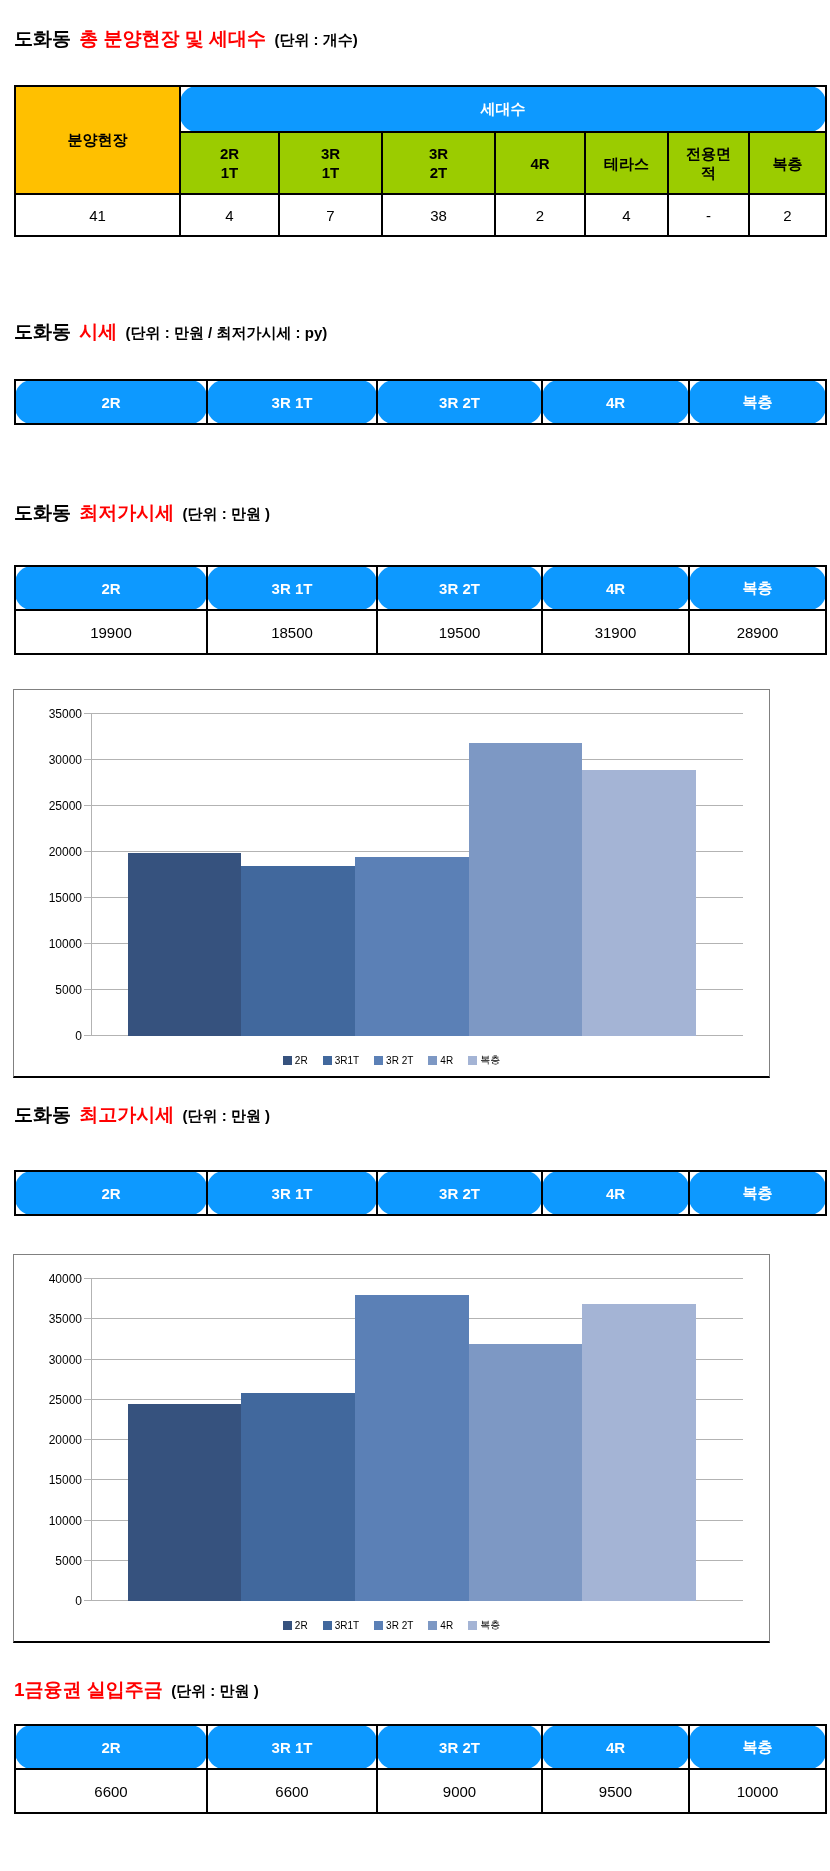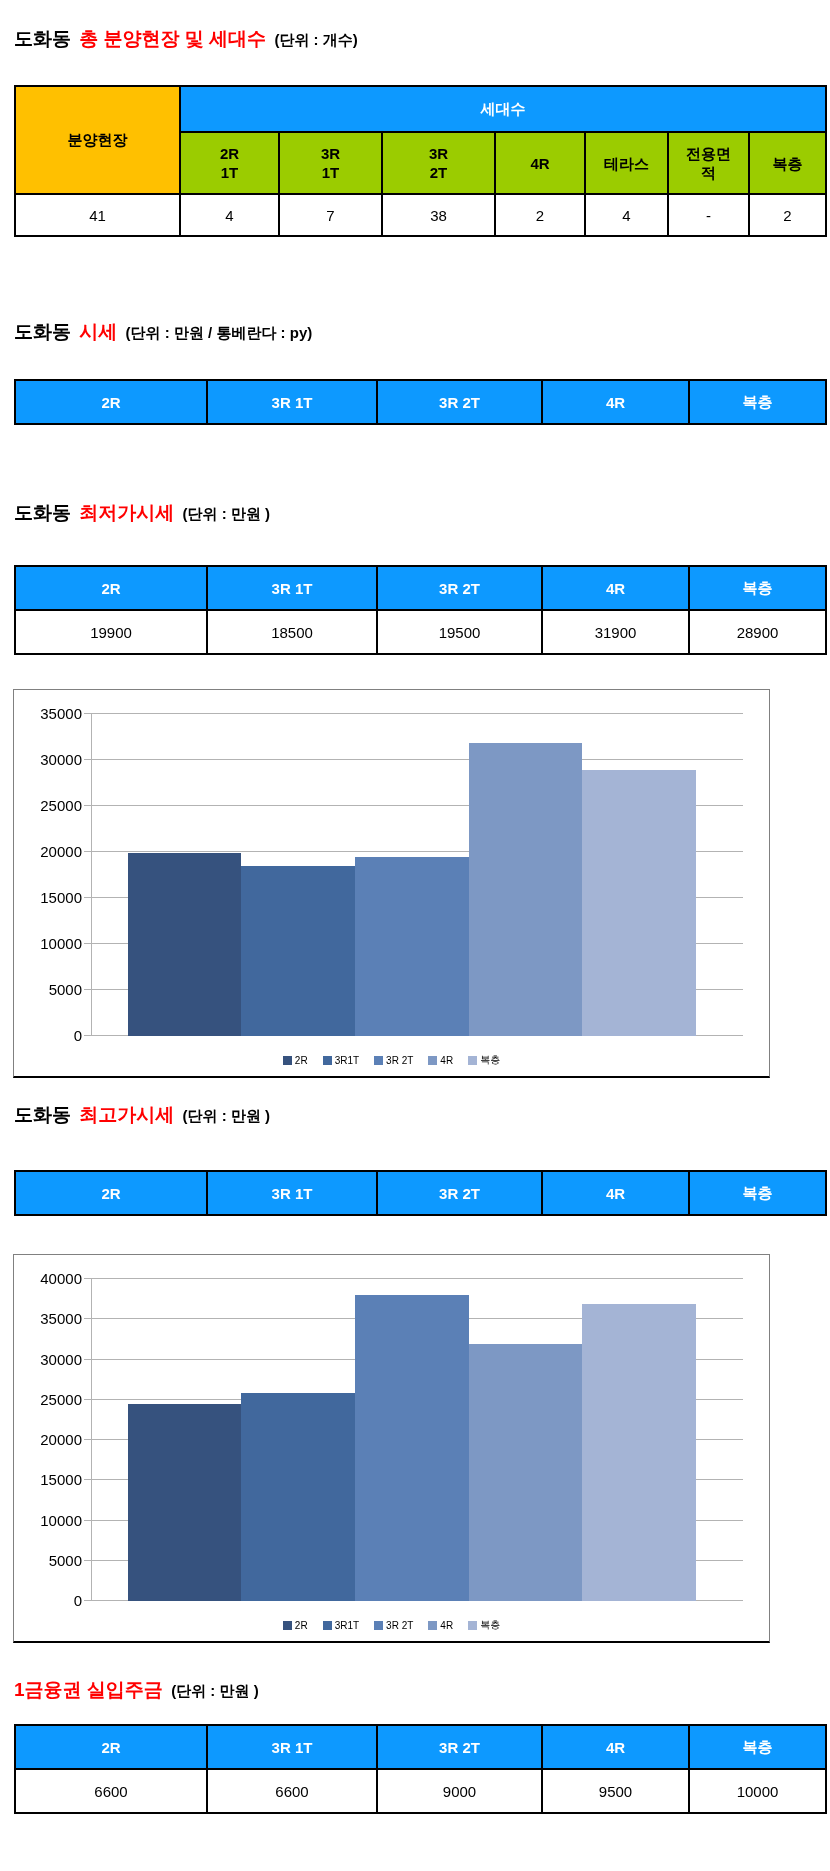--- a/index.html
+++ b/index.html
@@ -9,21 +9,21 @@
   
   .sec-title{margin-left:14px;font-weight:bold;font-size:19px;line-height:30px;white-space:nowrap;}
   .sec-title .t-black{color:#000;}
   .sec-title .t-red{color:#ff0000;}
   .sec-title .t-unit{color:#000;font-size:15px;}
   .sec-title span{margin-right:3px;}
 
   
   table.tbl{border-collapse:collapse;table-layout:fixed;margin-left:14px;width:811px;}
   table.tbl td{border:2px solid #000;text-align:center;vertical-align:middle;font-size:15px;padding:0;overflow:hidden;}
-  .hdr-blue{background:#0d99ff;color:#fff;font-weight:bold;}
+  .hdr-blue{background:#0d99ff;color:#fff;font-weight:bold;border-radius:17px;}
   .hdr-orange{background:#ffc000;color:#000;font-weight:bold;}
   .hdr-green{background:#9bcc00;color:#000;font-weight:bold;white-space:pre-line;line-height:19px;}
   .wrap-narrow{display:inline-block;max-width:3.4em;word-break:break-all;}
 
   .units-tbl .r-group td{height:44px;}
   .units-tbl .r-cols td{height:60px;}
   .units-tbl .r-vals td{height:40px;}
   .price-tbl .r-head td{height:42px;}
   .price-tbl .r-vals td{height:42px;}
 
@@ -38,21 +38,21 @@
   .mt-table4{margin-top:39px;}
   .mt-chart2{margin-top:38px;}
   .mt-title5{margin-top:32px;}
   .mt-table5{margin-top:18px;}
 
   
   .chart-box{position:relative;margin-left:13px;width:757px;height:389px;background:#fff;
              border:1px solid #808080;border-bottom:2px solid #000;box-sizing:border-box;}
   .plot{position:absolute;left:77px;right:26px;top:24px;bottom:40px;border-left:1px solid #b3b3b3;}
   .gridline{position:absolute;left:-8px;right:0;height:1px;background:#b3b3b3;}
-  .ytick{position:absolute;left:-58px;width:48px;text-align:right;font-size:15px;height:12px;line-height:12px;color:#000;}
+  .ytick{position:absolute;left:-58px;width:48px;text-align:right;font-size:12px;height:12px;line-height:12px;color:#000;}
   .bar{position:absolute;bottom:0;}
   .legend{position:absolute;left:0;right:0;bottom:9px;display:flex;justify-content:center;align-items:center;gap:15px;}
   .legend-item{display:flex;align-items:center;gap:3px;font-size:10px;color:#000;}
   .swatch{width:9px;height:9px;display:inline-block;}
 </style>
 </head>
 <body>
 
 <div class="page">
 
@@ -99,21 +99,21 @@
       <td>4</td>
       <td>-</td>
       <td>2</td>
     </tr>
   </tbody>
     </table>
 
   <div class="sec-title mt-title2">
     <span class="t-black">도화동</span>
     <span class="t-red">시세</span>
-    <span class="t-unit">(단위 : 만원 / 통베란다 : py)</span>
+    <span class="t-unit">(단위 : 만원 / 최저가시세 : py)</span>
   </div>
 
   <table class="tbl price-tbl mt-table2">
     <colgroup>
         <col style="width:192px">
         <col style="width:170px">
         <col style="width:165px">
         <col style="width:147px">
         <col style="width:137px">
       </colgroup>

